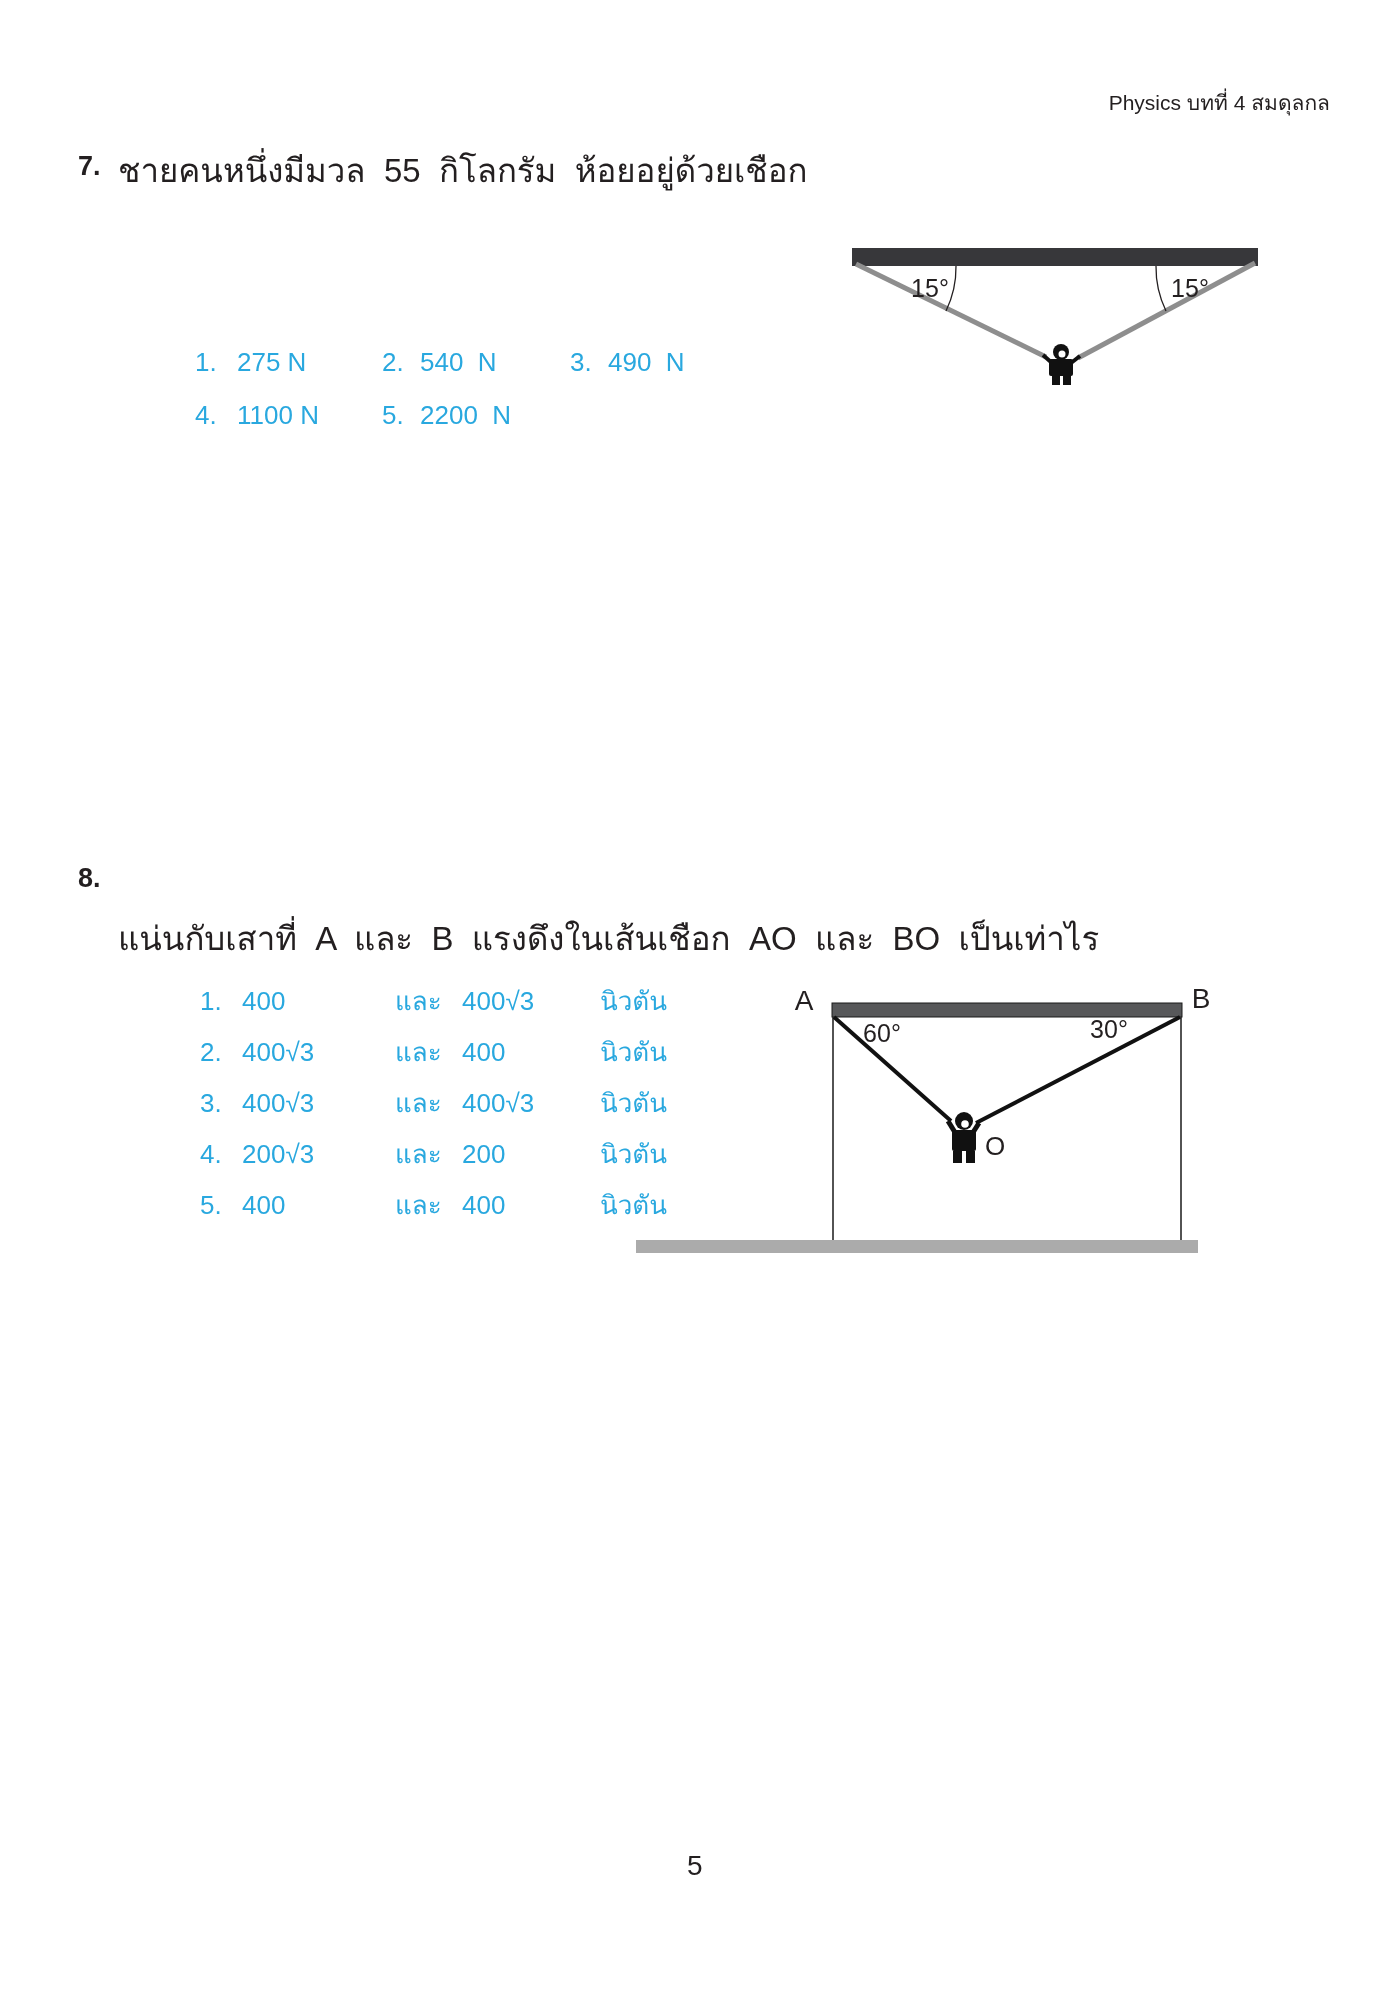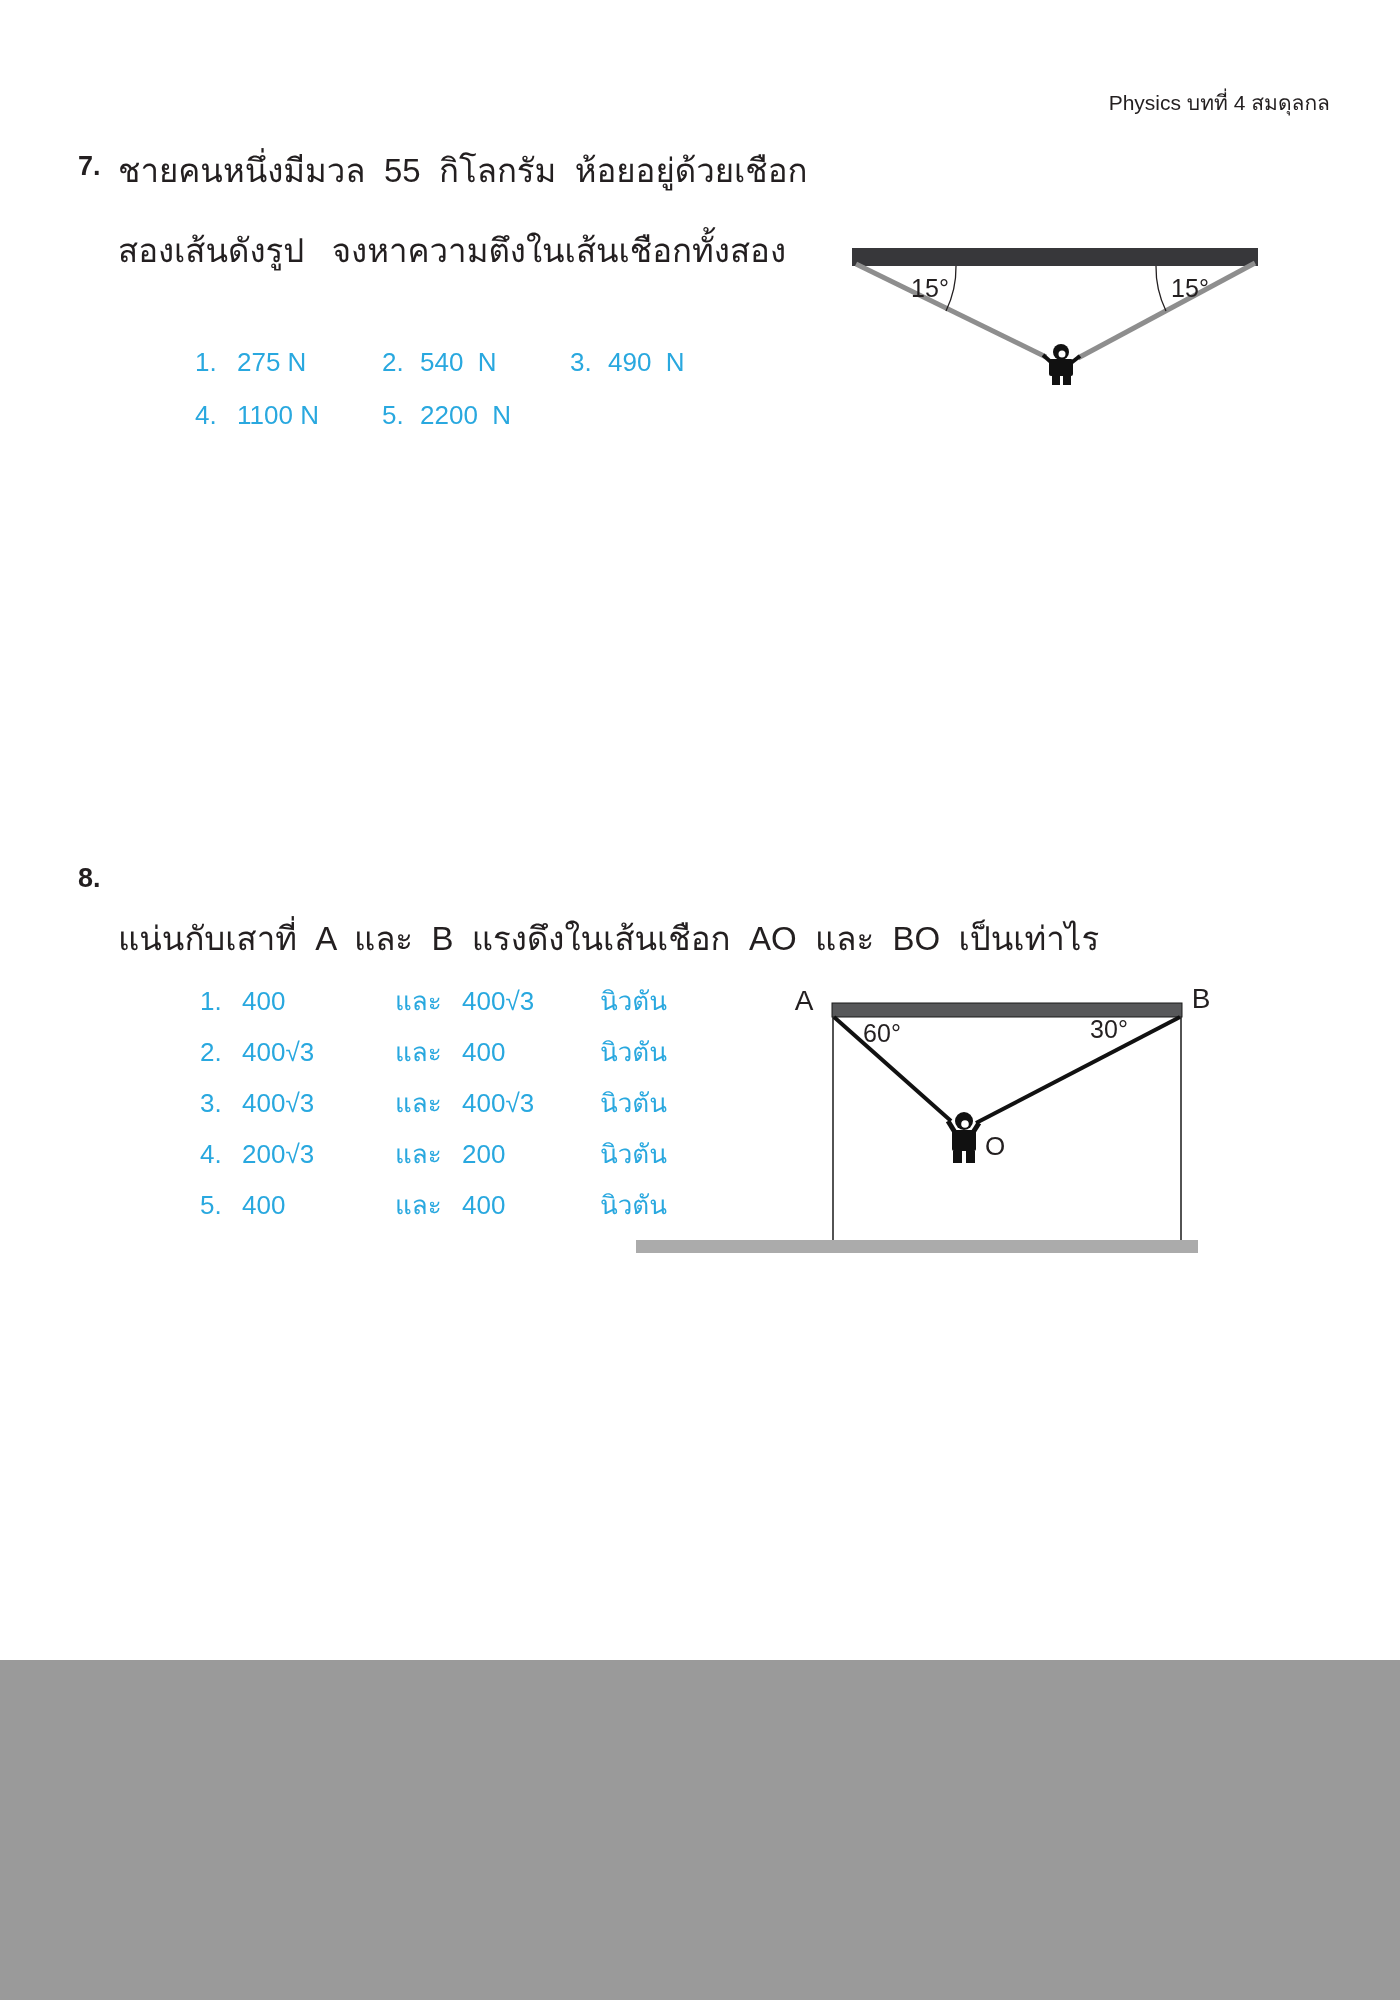--- a/index.html
+++ b/index.html
@@ -1,18 +1,18 @@
 <!DOCTYPE html>
 <html><head>
 <meta charset="utf-8">
 <style>
   html,body { margin:0; padding:0; background:#9a9a9a; }
   .page {
     position:relative;
-    width:1400px; height:1660px;
+    width:1400px; height:2000px;
     margin:0 auto;
     background:#ffffff;
     font-family:"Liberation Sans", sans-serif;
     color:#231f20;
     overflow:hidden;
   }
   .t { position:absolute; white-space:pre; line-height:1.25; }
   .qtext  { font-size:33px; }
   .qnum   { font-size:27px; font-weight:bold; }
   .header { font-size:21px; }
@@ -23,21 +23,20 @@
 </style>
 </head>
 <body>
 
 <div class="page">
 
   <div class="t header" style="top:90px; right:70px;">Physics บทที่ 4 สมดุลกล</div>
 
   <div class="t qnum" style="left:78px; top:150px;">7.</div>
   <div class="t qtext" style="left:118px; top:150px;">ชายคนหนึ่งมีมวล  55  กิโลกรัม  ห้อยอยู่ด้วยเชือก</div>
-  <div class="t qtext" style="left:118px; top:230px;">สองเส้นดังรูป   จงหาความตึงในเส้นเชือกทั้งสอง</div>
 
   <div class="t opt7" style="left:195px; top:346px;">1.</div>
   <div class="t opt7" style="left:237px; top:346px;">275 N</div>
   <div class="t opt7" style="left:382px; top:346px;">2.</div>
   <div class="t opt7" style="left:420px; top:346px;">540  N</div>
   <div class="t opt7" style="left:570px; top:346px;">3.</div>
   <div class="t opt7" style="left:608px; top:346px;">490  N</div>
 
   <div class="t opt7" style="left:195px; top:399px;">4.</div>
   <div class="t opt7" style="left:237px; top:399px;">1100 N</div>

